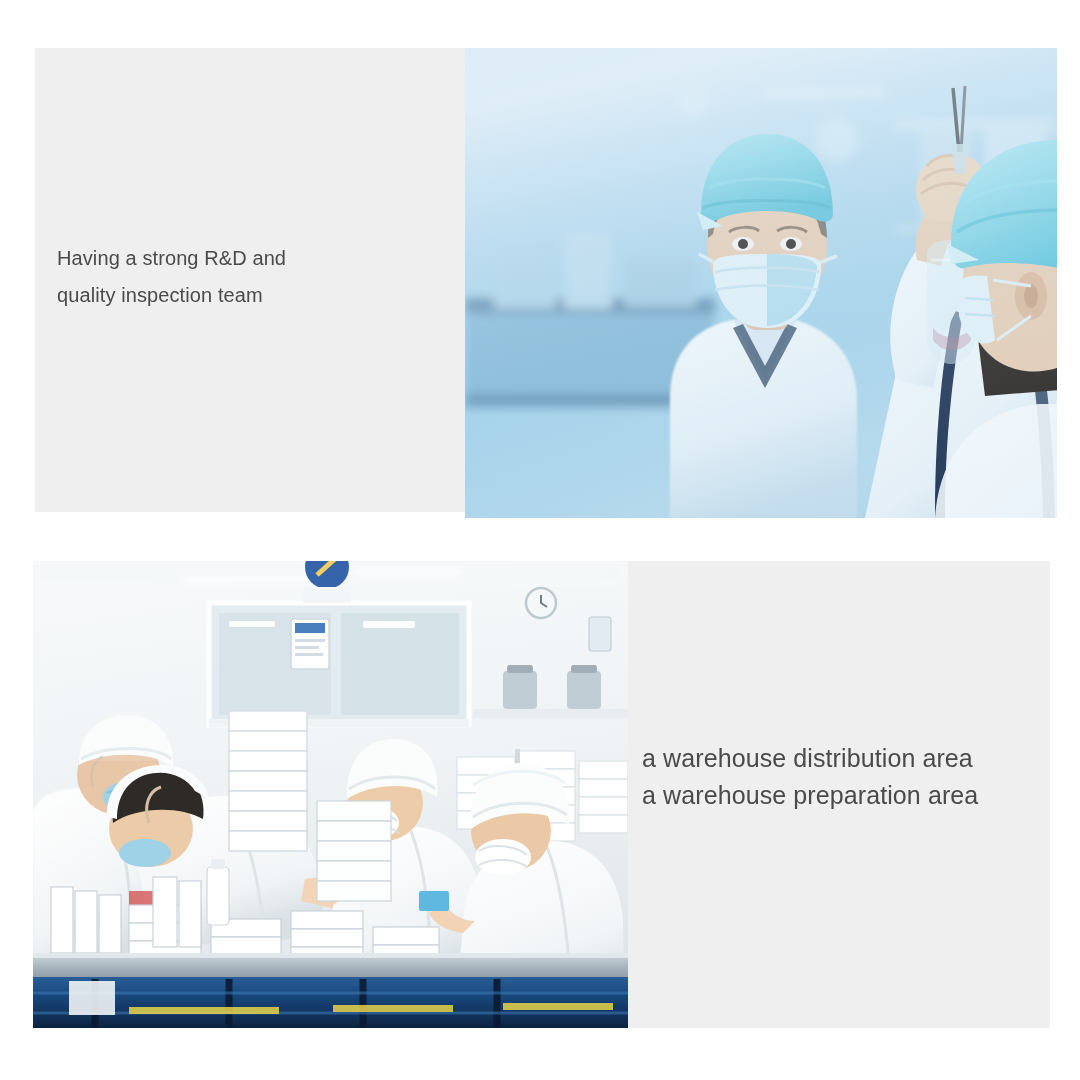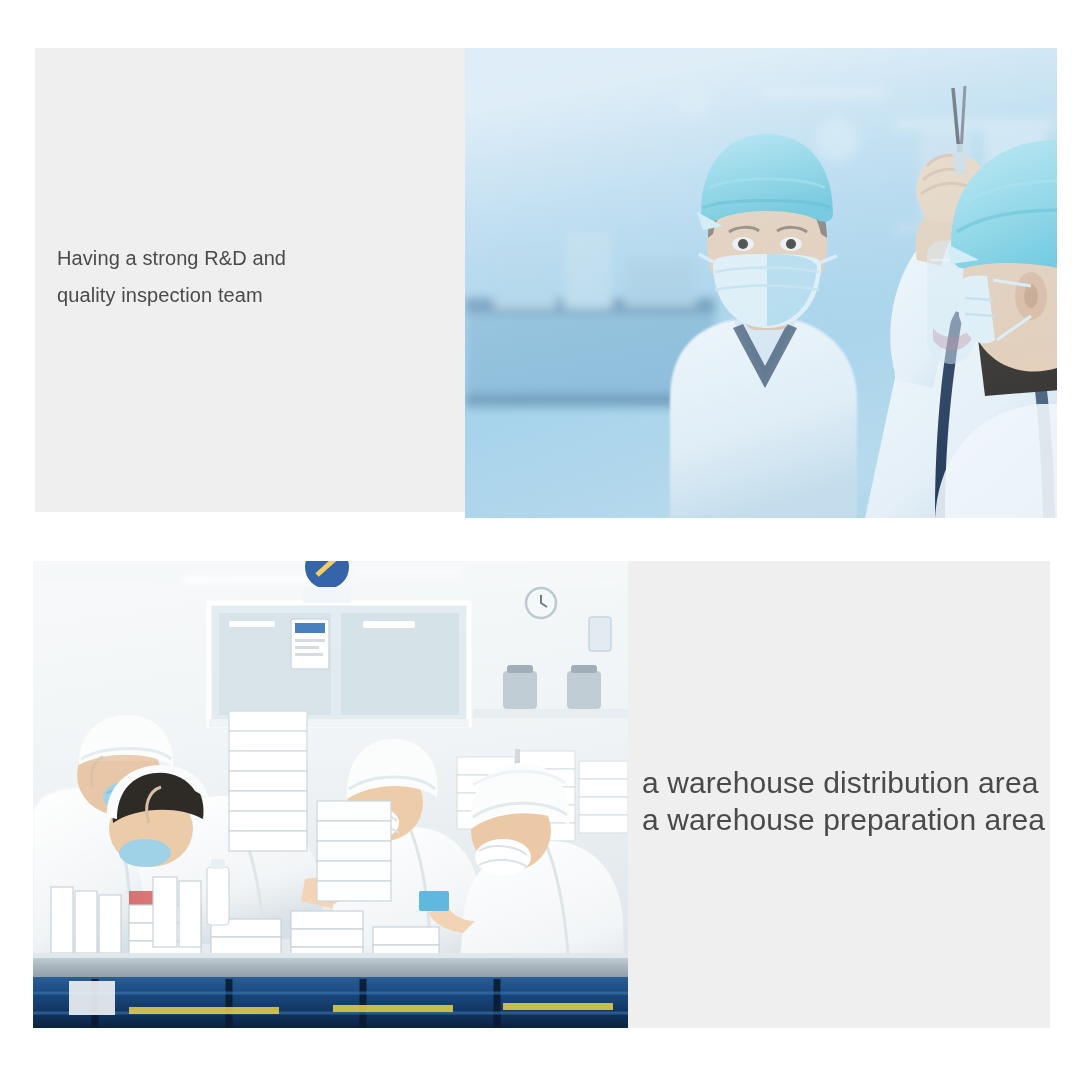--- a/index.html
+++ b/index.html
@@ -41,22 +41,22 @@
   .photo > svg { display: block; width: 100%; height: 100%; }
 
   
   #panel-top    { left: 35px;  top: 48px;  width: 430px; height: 464px; }
   #caption-top  { left: 57px;  top: 240px; width: 400px;
                   font-size: 20px; line-height: 37px; }
   #photo-lab    { left: 465px; top: 48px;  width: 592px; height: 470px; }
 
   
   #panel-bottom   { left: 628px; top: 561px; width: 422px; height: 467px; }
-  #caption-bottom { left: 642px; top: 764px; width: 410px;
-                    font-size: 30px; line-height: 37px; }
+  #caption-bottom { left: 642px; top: 740px; width: 410px;
+                    font-size: 25px; line-height: 37px; }
   #photo-warehouse{ left: 33px;  top: 561px; width: 595px; height: 467px; }
 </style>
 </head>
 <body>
 
 <div class="board">
 
   <div class="panel" id="panel-top"></div>
 
   <div class="caption" id="caption-top">Having a strong R&amp;D and

